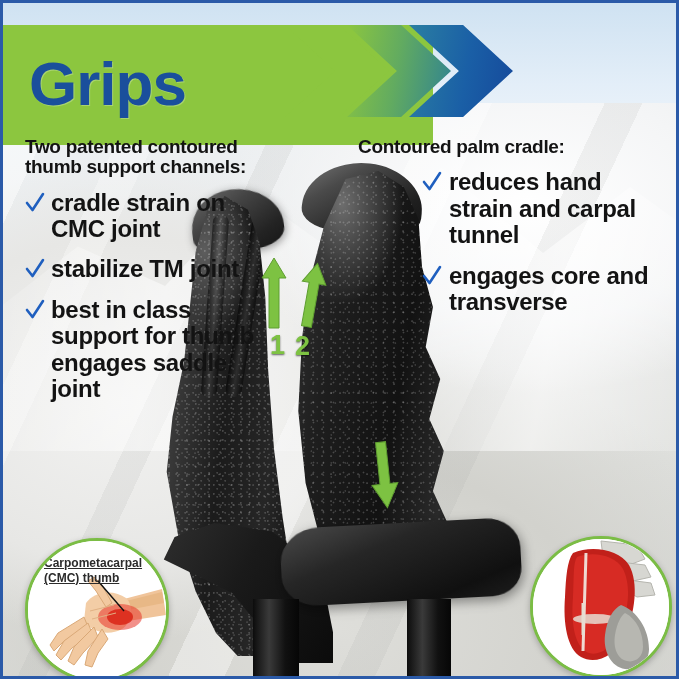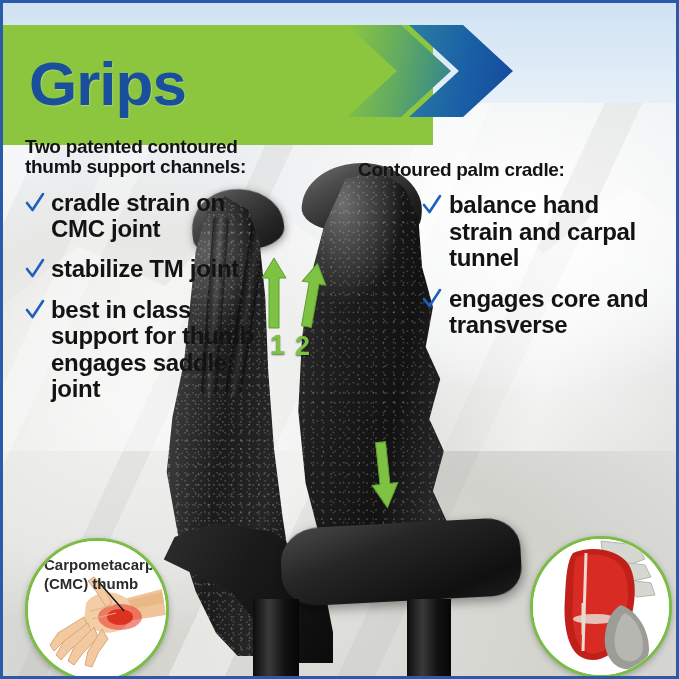--- a/index.html
+++ b/index.html
@@ -94,21 +94,21 @@
   .chev-2 { left: 62px;  background: linear-gradient(100deg, #8cc63f 0%, #62ab60 48%, #2f8292 100%); }
   .chev-3 { left: 124px; background: linear-gradient(100deg, #2b7fa2 0%, #1a5fa6 55%, #15499b 100%); }
 
   
   .col {
     position: absolute;
     z-index: 20;
     color: #131313;
   }
   .col-left  { left: 22px;  top: 134px; width: 250px; }
-  .col-right { right: 12px; top: 134px; width: 306px; margin-top: 23px; }
+  .col-right { right: 12px; top: 134px; width: 306px; }
 
   .col-heading {
     font-size: 19px;
     font-weight: bold;
     line-height: 1.07;
     margin: 0 0 12px 0;
     letter-spacing: -0.3px;
   }
   .col-right .col-heading { text-align: left; }
 
@@ -275,25 +275,26 @@
     overflow: hidden;
     background: #ffffff;
     box-shadow: 0 2px 6px rgba(0,0,0,.25);
   }
   .inset-cmc { left: 22px; top: 535px; width: 138px; height: 138px; }
   .inset-core { left: 527px; top: 533px; width: 136px; height: 136px; }
 
   .cmc-label {
     position: absolute;
     left: 16px; top: 15px;
-    font-size: 15px;
+    font-size: 12px;
     font-weight: bold;
     color: #2b2b2b;
     line-height: 1.25;
     z-index: 3;
+    text-decoration: underline;
   }
   .cmc-art { position: absolute; left: 0; top: 0; width: 100%; height: 100%; }
   .core-art { position: absolute; left: 0; top: 0; width: 100%; height: 100%; }
 </style>
 </head>
 <body>
 
 <div id="infographic">
 
   <div class="bg-sky"></div>
@@ -360,21 +361,21 @@
 
   <div class="col col-right">
     <div class="col-heading">Contoured palm cradle:</div>
     <ul class="bullets">
       <li class="bullet">
         <span class="check">
           <svg viewBox="0 0 20 24">
               <path d="M2 12 L7.5 19 L18 3" fill="none" stroke="currentColor" stroke-width="2.6" stroke-linecap="round" stroke-linejoin="round"></path>
             </svg>
         </span>
-        <span>balance hand strain and carpal tunnel</span>
+        <span>reduces hand strain and carpal tunnel</span>
       </li>
       <li class="bullet">
         <span class="check">
           <svg viewBox="0 0 20 24">
               <path d="M2 12 L7.5 19 L18 3" fill="none" stroke="currentColor" stroke-width="2.6" stroke-linecap="round" stroke-linejoin="round"></path>
             </svg>
         </span>
         <span>engages core and transverse</span>
       </li>
     </ul>

